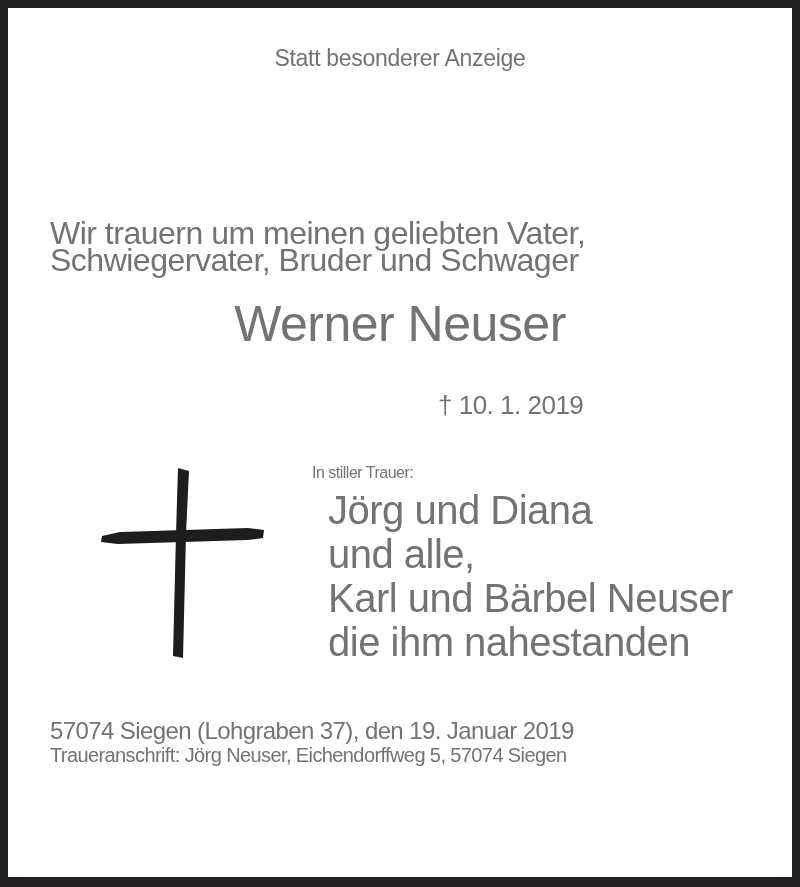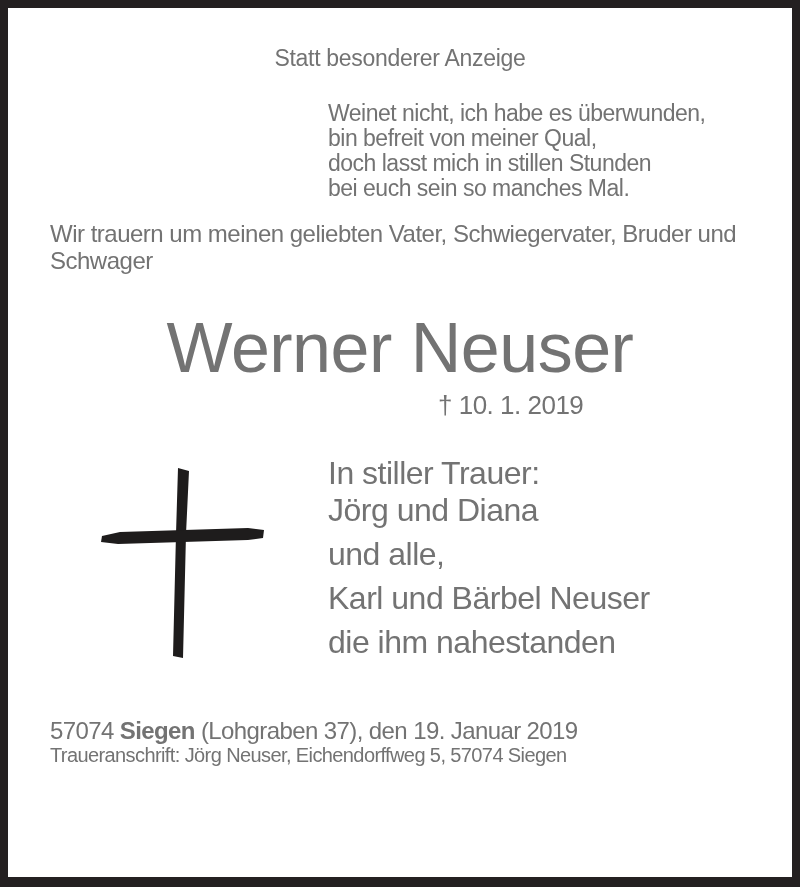--- a/index.html
+++ b/index.html
@@ -25,79 +25,72 @@
     left:0;top:38px;width:100%;
     text-align:center;
     font-size:23px;line-height:24px;letter-spacing:-0.3px;
   }
   .poem{
     left:320px;top:93px;
     font-size:23px;line-height:25px;letter-spacing:-0.5px;
   }
   .intro{
     left:42px;top:212px;width:710px;
-    font-size:24px;line-height:27px;letter-spacing:-0.5px;
+    font-size:32px;line-height:27px;letter-spacing:-0.5px;
   }
   .deceased-name{
     left:0;top:280px;width:100%;
     text-align:center;
-    font-size:70px;line-height:72px;letter-spacing:-0.5px;
+    font-size:50px;line-height:72px;letter-spacing:-0.5px;
     white-space:nowrap;
-    margin-top:24px;
   }
   .date-birth{
     left:210px;top:383px;
     font-size:26px;line-height:28px;letter-spacing:-0.5px;
   }
   .date-death{
     left:430px;top:383px;
     font-size:26px;line-height:28px;letter-spacing:-0.5px;text-align:center;
   }
   .cross{
     left:90px;top:452px;width:170px;height:205px;
   }
   .mourn-head{
-    left:320px;top:452px;
-    font-size:32px;line-height:26px;letter-spacing:-0.5px;
+    left:304px;top:452px;
+    font-size:16px;line-height:26px;letter-spacing:-0.5px;
   }
   .mourners{
     left:320px;top:480px;
-    font-size:32px;line-height:44px;letter-spacing:-0.5px;
+    font-size:40px;line-height:44px;letter-spacing:-0.5px;
   }
   .place-line{
     left:42px;top:710px;width:720px;
     font-size:24px;line-height:25px;letter-spacing:-0.6px;
     white-space:nowrap;
   }
-  .place-line .city{font-weight:700;}
+  .place-line .city{font-weight:400;}
   .address-line{
     left:42px;top:735px;width:720px;
     font-size:20px;line-height:25px;letter-spacing:-0.6px;
     white-space:nowrap;
   }
   .closing{
     left:42px;top:783px;width:710px;
     font-size:24px;line-height:27px;letter-spacing:-0.6px;
   }
   svg .ink{fill:#1e1c1c;}
 </style>
 </head>
 <body>
 
 <div class="frame">
   <div class="paper">
 
     <div class="abs preface">Statt besonderer Anzeige</div>
 
-    <div class="abs poem">
-      <div>Weinet nicht, ich habe es überwunden,</div>
-      <div>bin befreit von meiner Qual,</div>
-      <div>doch lasst mich in stillen Stunden</div>
-      <div>bei euch sein so manches Mal.</div>
-    </div>
 
     <div class="abs intro">Wir trauern um meinen geliebten Vater, Schwiegervater, Bruder und Schwager</div>
 
     <div class="abs deceased-name">Werner Neuser</div>
 
     <div class="abs date-death">† 10. 1. 2019</div>
 
     <svg class="abs cross" viewBox="0 0 170 205" xmlns="http://www.w3.org/2000/svg" aria-hidden="true">
       <polygon class="ink" points="80,8 91,11 88,74 85,198 75,196 78,74"></polygon>
       <polygon class="ink" points="4,76 22,72 150,68 166,70 165,78 150,80 20,84 3,82"></polygon>

